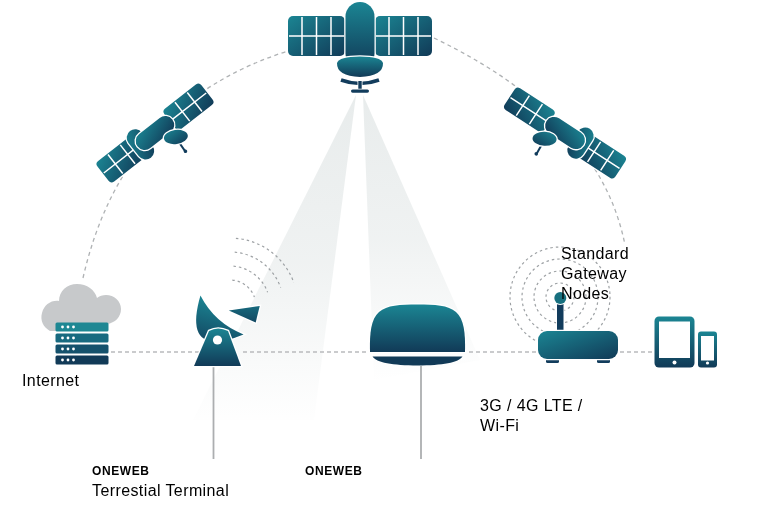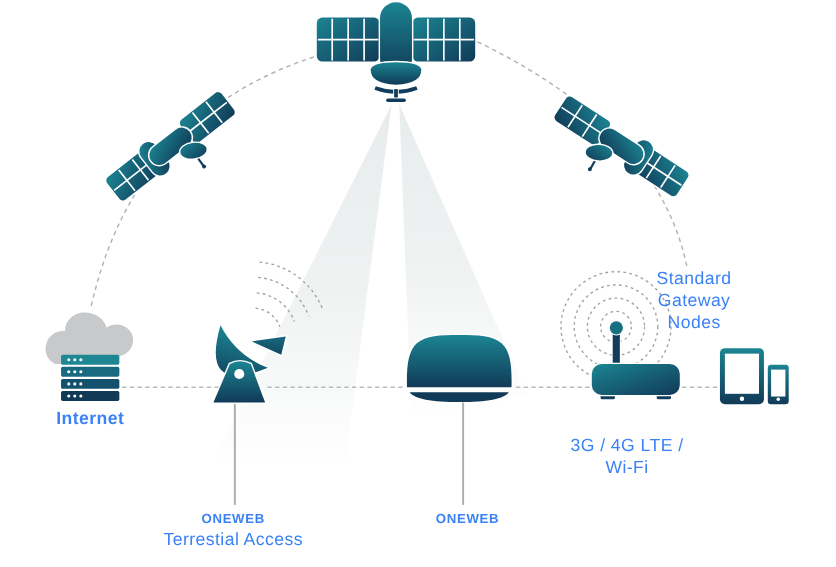--- a/index.html
+++ b/index.html
@@ -9,21 +9,21 @@
   
   .sat-fill{fill:url(#gD);stroke:#ffffff;stroke-width:2.6;paint-order:stroke;}
   .sat-fill-v{fill:url(#gV);stroke:#ffffff;stroke-width:2.6;paint-order:stroke;}
   .grid{stroke:#ffffff;stroke-width:1.5;fill:none;}
   .arcdash{stroke:#AFB2B4;stroke-width:1.3;fill:none;stroke-dasharray:4 3.5;}
   .sigdash{stroke:#9DA1A4;stroke-width:1.2;fill:none;stroke-dasharray:2.5 3;}
   .conndash{stroke:#B9BBBD;stroke-width:1.3;fill:none;stroke-dasharray:4 3;}
   .guide{stroke:#ACAEB0;stroke-width:1.8;fill:none;}
   .dark{fill:#123C5C;}
   
-  .lbl,.lblgroup{position:absolute;text-align:center;color:#3b82f6;}
+  .lbl,.lblgroup{position:absolute;text-align:left;color:#000000;}
   .lbl{font-size:16px;line-height:20px;letter-spacing:.4px;}
   .brand{font-size:12px;font-weight:700;letter-spacing:.6px;line-height:14px;}
   .name{font-size:16px;letter-spacing:.4px;line-height:19px;margin-top:3px;}
   .multiline div{font-size:16px;letter-spacing:.4px;line-height:20px;}
 </style>
 </head>
 <body>
 
 <div class="stage">
 
@@ -155,25 +155,25 @@
       <circle cx="674.5" cy="362.5" r="2" fill="#ffffff"></circle>
     </g>
     <g>
       <rect x="698" y="331.5" width="19" height="36" rx="3" fill="url(#gV)"></rect>
       <rect x="701" y="336" width="13" height="24.5" fill="#ffffff"></rect>
       <circle cx="707.5" cy="363" r="1.6" fill="#ffffff"></circle>
     </g>
   </g>
 </svg>
 
-<div class="lbl" style="left:22px;top:371px;width:120px;font-weight:bold;">Internet</div>
+<div class="lbl" style="left:22px;top:371px;width:120px;">Internet</div>
 
 <div class="lblgroup" style="left:92px;top:464px;width:240px;">
   <div class="brand">ONEWEB</div>
-  <div class="name">Terrestial Access</div>
+  <div class="name">Terrestial Terminal</div>
 </div>
 
 <div class="lblgroup" style="left:305px;top:464px;width:240px;">
   <div class="brand">ONEWEB</div>
 </div>
 
 <div class="lblgroup multiline" style="left:561px;top:244px;width:140px;">
   <div>Standard</div>
   <div>Gateway</div>
   <div>Nodes</div>

